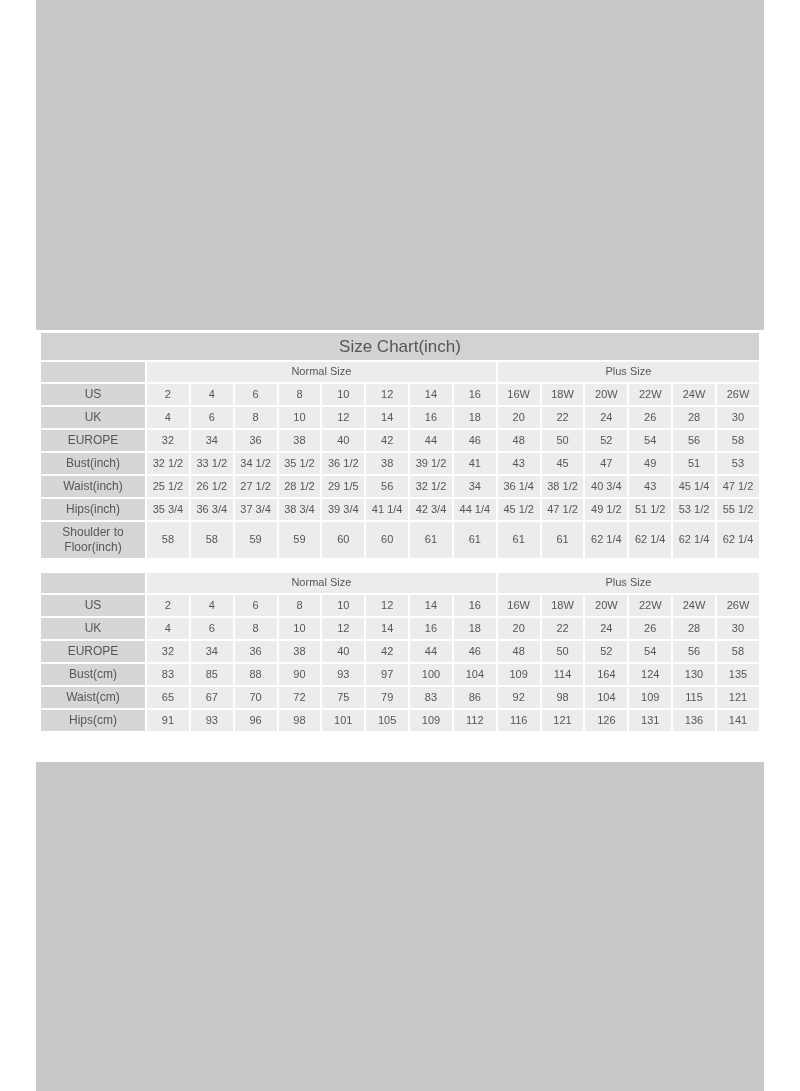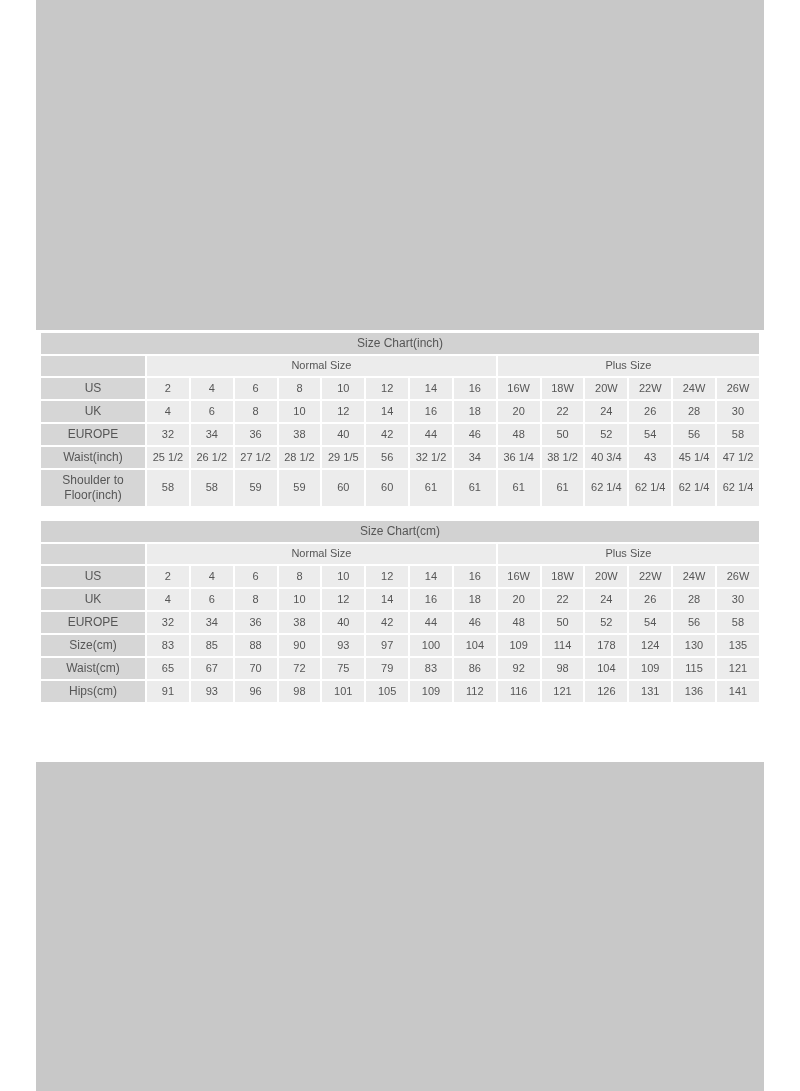--- a/index.html
+++ b/index.html
@@ -15,21 +15,21 @@
   html,body{width:800px;height:1091px;background:var(--page-margin);overflow:hidden;
     font-family:"Liberation Sans","DejaVu Sans",sans-serif;color:var(--text);}
   .canvas{position:absolute;left:36px;top:0;width:728px;height:1091px;background:var(--canvas);}
   .panel{position:absolute;left:36px;top:330px;width:728px;height:432px;background:var(--panel);
     padding-top:1px;}
   table.size-chart{width:722px;margin:0 auto;table-layout:fixed;
     border-collapse:separate;border-spacing:2px;background:var(--panel);}
   table.size-chart + table.size-chart{margin-top:11px;}
   td{text-align:center;vertical-align:middle;font-size:11px;line-height:1.25;
     padding:3px 1px;height:20px;overflow:hidden;}
-  td.title-cell{background:var(--title-band);font-size:12px;height:21px;}
+  td.title-cell{background:var(--title-band);font-size:17px;height:21px;}
   td.group-cell{background:var(--data-cell);}
   td.corner-cell{background:var(--label-cell);}
   td.label-cell{background:var(--label-cell);font-size:12px;}
   td.data-cell{background:var(--data-cell);white-space:nowrap;}
 </style>
 </head>
 <body>
 
 <div class="canvas"></div>
 
@@ -106,37 +106,71 @@
           <td class="data-cell">44</td>
           <td class="data-cell">46</td>
           <td class="data-cell">48</td>
           <td class="data-cell">50</td>
           <td class="data-cell">52</td>
           <td class="data-cell">54</td>
           <td class="data-cell">56</td>
           <td class="data-cell">58</td>
         </tr>
         <tr>
+          <td class="label-cell">Bust(inch)</td>
+          <td class="data-cell">32 1/2</td>
+          <td class="data-cell">33 1/2</td>
+          <td class="data-cell">34 1/2</td>
+          <td class="data-cell">35 1/2</td>
+          <td class="data-cell">36 1/2</td>
+          <td class="data-cell">38</td>
+          <td class="data-cell">39 1/2</td>
+          <td class="data-cell">41</td>
+          <td class="data-cell">43</td>
+          <td class="data-cell">45</td>
+          <td class="data-cell">47</td>
+          <td class="data-cell">49</td>
+          <td class="data-cell">51</td>
+          <td class="data-cell">53</td>
+        </tr>
+        <tr>
           <td class="label-cell">Waist(inch)</td>
           <td class="data-cell">25 1/2</td>
           <td class="data-cell">26 1/2</td>
           <td class="data-cell">27 1/2</td>
           <td class="data-cell">28 1/2</td>
           <td class="data-cell">29 1/5</td>
           <td class="data-cell">56</td>
           <td class="data-cell">32 1/2</td>
           <td class="data-cell">34</td>
           <td class="data-cell">36 1/4</td>
           <td class="data-cell">38 1/2</td>
           <td class="data-cell">40 3/4</td>
           <td class="data-cell">43</td>
           <td class="data-cell">45 1/4</td>
           <td class="data-cell">47 1/2</td>
         </tr>
         <tr>
+          <td class="label-cell">Hips(inch)</td>
+          <td class="data-cell">35 3/4</td>
+          <td class="data-cell">36 3/4</td>
+          <td class="data-cell">37 3/4</td>
+          <td class="data-cell">38 3/4</td>
+          <td class="data-cell">39 3/4</td>
+          <td class="data-cell">41 1/4</td>
+          <td class="data-cell">42 3/4</td>
+          <td class="data-cell">44 1/4</td>
+          <td class="data-cell">45 1/2</td>
+          <td class="data-cell">47 1/2</td>
+          <td class="data-cell">49 1/2</td>
+          <td class="data-cell">51 1/2</td>
+          <td class="data-cell">53 1/2</td>
+          <td class="data-cell">55 1/2</td>
+        </tr>
+        <tr>
           <td class="label-cell">Shoulder to Floor(inch)</td>
           <td class="data-cell">58</td>
           <td class="data-cell">58</td>
           <td class="data-cell">59</td>
           <td class="data-cell">59</td>
           <td class="data-cell">60</td>
           <td class="data-cell">60</td>
           <td class="data-cell">61</td>
           <td class="data-cell">61</td>
           <td class="data-cell">61</td>
@@ -161,23 +195,20 @@
         <col>
         <col>
         <col>
         <col>
         <col>
         <col>
         <col>
       </colgroup>
       <tbody>
         <tr>
-          <td class="title-cell" colspan="15">Size Chart(cm)</td>
-        </tr>
-        <tr>
           <td class="corner-cell" colspan="1"></td>
           <td class="group-cell" colspan="8">Normal Size</td>
           <td class="group-cell" colspan="6">Plus Size</td>
         </tr>
         <tr>
           <td class="label-cell">US</td>
           <td class="data-cell">2</td>
           <td class="data-cell">4</td>
           <td class="data-cell">6</td>
           <td class="data-cell">8</td>
@@ -220,32 +251,32 @@
           <td class="data-cell">44</td>
           <td class="data-cell">46</td>
           <td class="data-cell">48</td>
           <td class="data-cell">50</td>
           <td class="data-cell">52</td>
           <td class="data-cell">54</td>
           <td class="data-cell">56</td>
           <td class="data-cell">58</td>
         </tr>
         <tr>
-          <td class="label-cell">Size(cm)</td>
+          <td class="label-cell">Bust(cm)</td>
           <td class="data-cell">83</td>
           <td class="data-cell">85</td>
           <td class="data-cell">88</td>
           <td class="data-cell">90</td>
           <td class="data-cell">93</td>
           <td class="data-cell">97</td>
           <td class="data-cell">100</td>
           <td class="data-cell">104</td>
           <td class="data-cell">109</td>
           <td class="data-cell">114</td>
-          <td class="data-cell">178</td>
+          <td class="data-cell">164</td>
           <td class="data-cell">124</td>
           <td class="data-cell">130</td>
           <td class="data-cell">135</td>
         </tr>
         <tr>
           <td class="label-cell">Waist(cm)</td>
           <td class="data-cell">65</td>
           <td class="data-cell">67</td>
           <td class="data-cell">70</td>
           <td class="data-cell">72</td>

